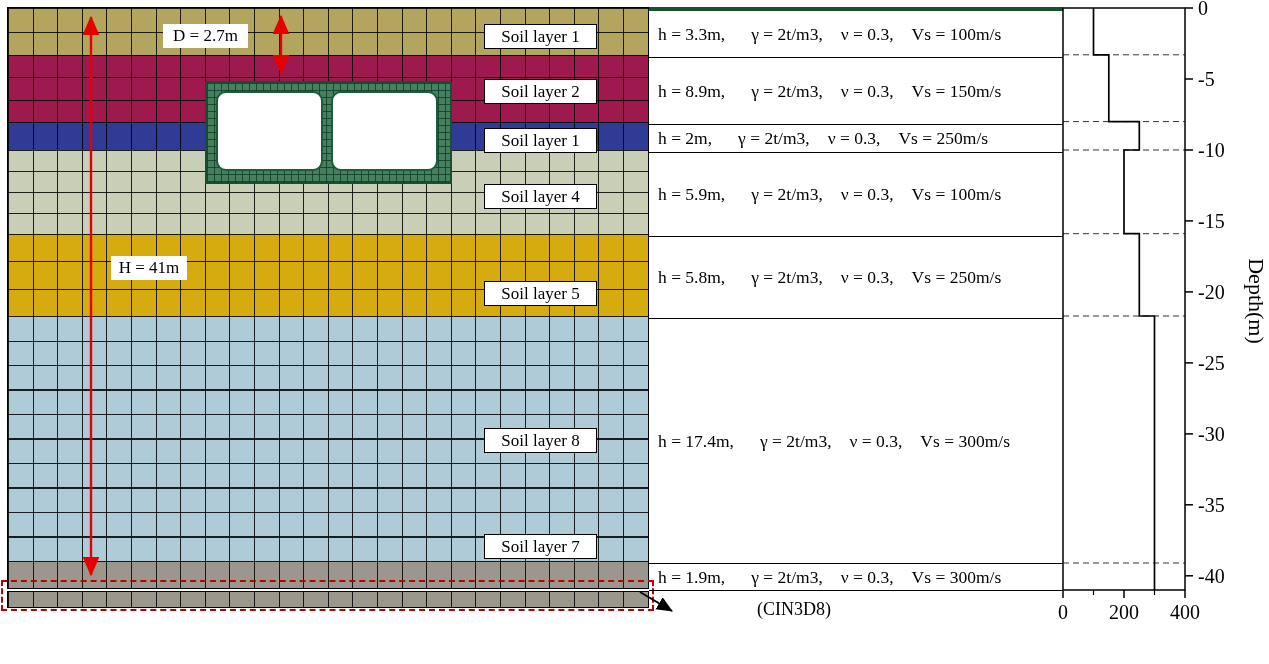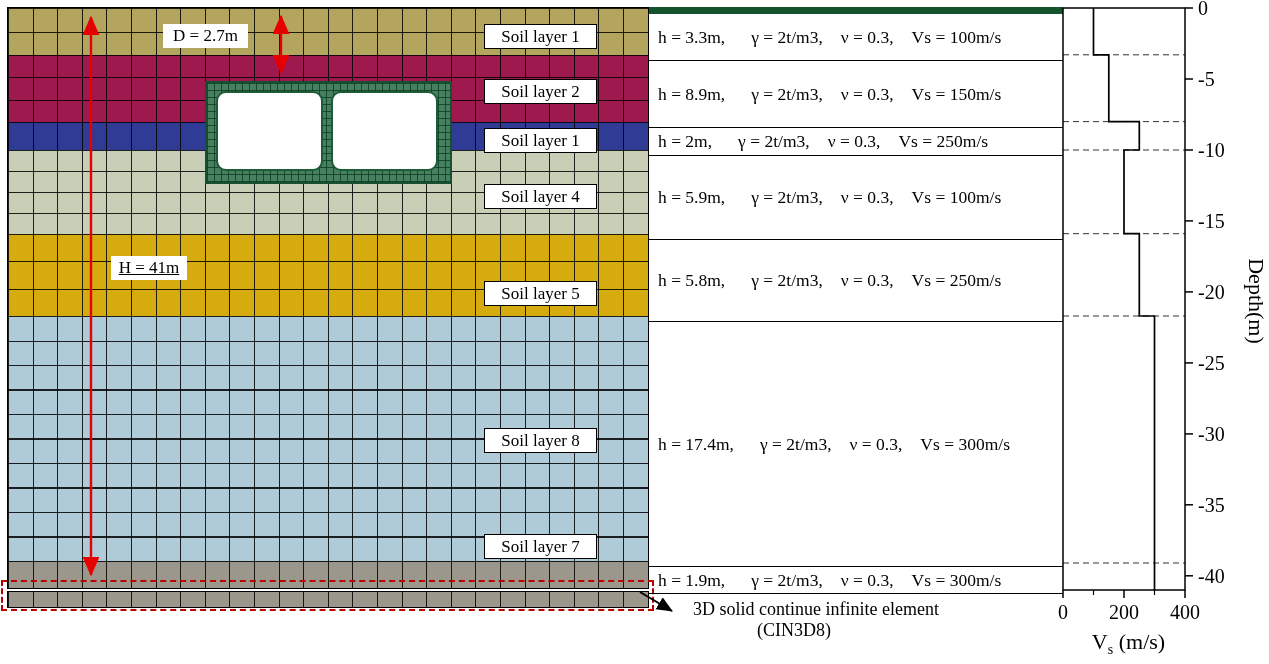--- a/index.html
+++ b/index.html
@@ -37,30 +37,30 @@
   .inf-strip{position:absolute;left:7px;top:591px;width:642px;height:17px;
     border:1px solid #000;box-sizing:border-box;
     background-image:repeating-linear-gradient(to right, rgba(0,0,0,.85) 0 1px, transparent 1px 24.6px);}
   .dashed-box{position:absolute;left:1px;top:580px;width:653px;height:31px;
     border:2px dashed #bb0000;box-sizing:border-box;background:transparent;}
 
   
   .dim-label{position:absolute;background:#fff;text-align:center;font-size:17px;
     line-height:24px;height:24px;}
   .d-label{left:163px;top:24px;width:85px;}
-  .h-label{left:111px;top:256px;width:76px;text-decoration:underline;}
+  .h-label{left:111px;top:256px;width:76px;}
 
   
   .soil-label{position:absolute;left:484px;width:113px;height:25px;box-sizing:border-box;
     background:#fff;border:1px solid #000;text-align:center;line-height:23px;font-size:17px;}
   .sl1{top:24px}.sl2{top:79px}.sl3{top:128px}.sl4{top:184px}
   .sl5{top:281px}.sl6{top:428px}.sl7{top:534px}
 
   
-  .props{position:absolute;left:649px;top:7px;width:414px;border-top:7px solid #14532d;}
+  .props{position:absolute;left:649px;top:7px;width:414px;border-top:4px solid #14532d;}
   .prop-row{box-sizing:border-box;border-bottom:1px solid #000;display:flex;
     align-items:center;padding-left:9px;font-size:17.5px;white-space:nowrap;}
   .pr1{height:47px}.pr2{height:67px}.pr3{height:28px}.pr4{height:84px}
   .pr5{height:82px}.pr6{height:245px}.pr7{height:27px}
   .p{margin-right:18px}
   .p-h{margin-right:26px}
 
   
   #vs-chart{position:absolute;left:1053px;top:0;width:216px;height:664px;}
   #vs-chart text{font-family:"Liberation Serif",serif;fill:#000;}
@@ -200,23 +200,19 @@
       <line x1="132" x2="140" y1="362.9" y2="362.9" stroke="#000" stroke-width="1.5"></line>
       <text x="145" y="369.9" text-anchor="start" font-size="20">-25</text>
       <line x1="132" x2="140" y1="433.9" y2="433.9" stroke="#000" stroke-width="1.5"></line>
       <text x="145" y="440.9" text-anchor="start" font-size="20">-30</text>
       <line x1="132" x2="140" y1="504.8" y2="504.8" stroke="#000" stroke-width="1.5"></line>
       <text x="145" y="511.8" text-anchor="start" font-size="20">-35</text>
       <line x1="132" x2="140" y1="575.8" y2="575.8" stroke="#000" stroke-width="1.5"></line>
       <text x="145" y="582.8" text-anchor="start" font-size="20">-40</text>
     </svg>
 
-  <div class="x-title">
-    <span>V</span><sub>s</sub><span> (m/s)</span>
-  </div>
   <div class="y-title">Depth(m)</div>
 
   <div class="infinite-note">
-    <div>3D solid continue infinite element</div>
     <div class="note-line2">(CIN3D8)</div>
   </div>
 
 </div>
 
 </body></html>

